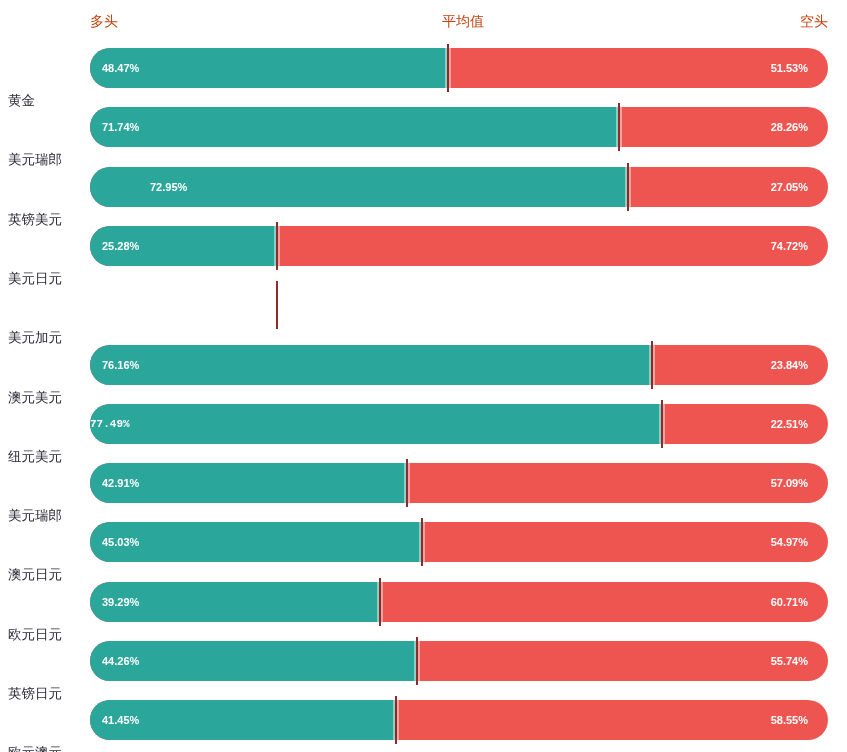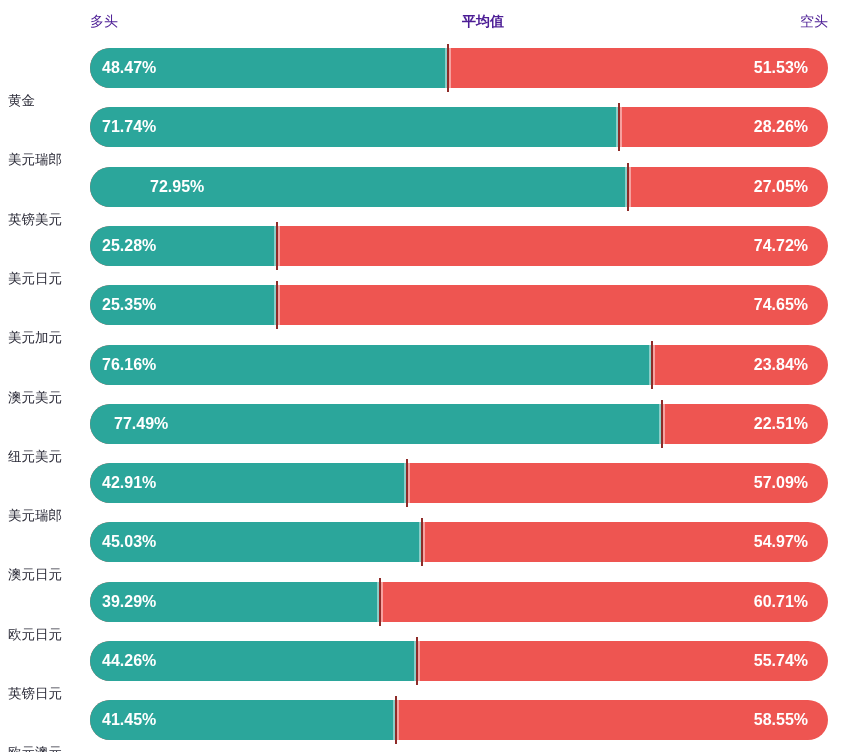--- a/index.html
+++ b/index.html
@@ -20,26 +20,26 @@
   .header {
     position: absolute;
     left: 0; top: 0;
     width: 847px;
     height: 40px;
   }
   .hdr-label {
     position: absolute;
     top: 13px;
     font-size: 14px;
-    color: #4c1d95;
+    color: #c2410c;
     white-space: nowrap;
     line-height: 16px;
   }
   .hdr-long   { left: 90px; }
-  .hdr-avg    { left: 462px; font-weight: bold; }
+  .hdr-avg    { left: 442px; }
   .hdr-short  { right: 19px; }
 
   
   .row {
     position: absolute;
     left: 0;
     width: 847px;
     height: 60px;
   }
   .row-label {
@@ -65,21 +65,21 @@
   }
   .seg-long {
     position: absolute;
     left: 0; top: 0;
     height: 40px;
     background: #2ba69b;
   }
   .val {
     position: absolute;
     top: 11px;
-    font-size: 16px;
+    font-size: 11px;
     font-weight: bold;
     color: #ffffff;
     line-height: 18px;
     white-space: nowrap;
   }
   .val-long  { left: 102px; }
   .val-short { right: 20px; }
 
   .tick {
     position: absolute;
@@ -141,41 +141,36 @@
         <span class="row-label">美元日元</span>
         <div class="track">
           <div class="seg-long" style="width: 186.566px;"></div>
           <span class="val val-long" style="left: 12px;">25.28%</span>
           <span class="val val-short">74.72%</span>
         </div>
         <div class="tick" style="left: 276.566px; top: 4px;"></div>
       </div>
       <div class="row" style="top: 277.2px;">
         <span class="row-label">美元加元</span>
-        <div class="track">
-          <div class="seg-long" style="width: 187.083px;"></div>
-          <span class="val val-long" style="left: 12px;">25.35%</span>
-          <span class="val val-short">74.65%</span>
-        </div>
         <div class="tick" style="left: 277.083px; top: 4px;"></div>
       </div>
       <div class="row" style="top: 336.5px; padding-left: 36px;">
         <span class="row-label">澳元美元</span>
         <div class="track">
           <div class="seg-long" style="width: 562.061px;"></div>
           <span class="val val-long" style="left: 12px;">76.16%</span>
           <span class="val val-short">23.84%</span>
         </div>
         <div class="tick" style="left: 652.061px; top: 4px;"></div>
       </div>
       <div class="row" style="top: 395.8px;">
         <span class="row-label">纽元美元</span>
         <div class="track">
           <div class="seg-long" style="width: 571.876px;"></div>
-          <span class="val val-long" style="left: 24px;">77.49%</span>
+          <span class="val val-long" style="left: 0; font-family: Liberation Mono, monospace;">77.49%</span>
           <span class="val val-short">22.51%</span>
         </div>
         <div class="tick" style="left: 661.876px; top: 4px;"></div>
       </div>
       <div class="row" style="top: 455.1px;">
         <span class="row-label">美元瑞郎</span>
         <div class="track">
           <div class="seg-long" style="width: 316.676px;"></div>
           <span class="val val-long" style="left: 12px;">42.91%</span>
           <span class="val val-short">57.09%</span>

